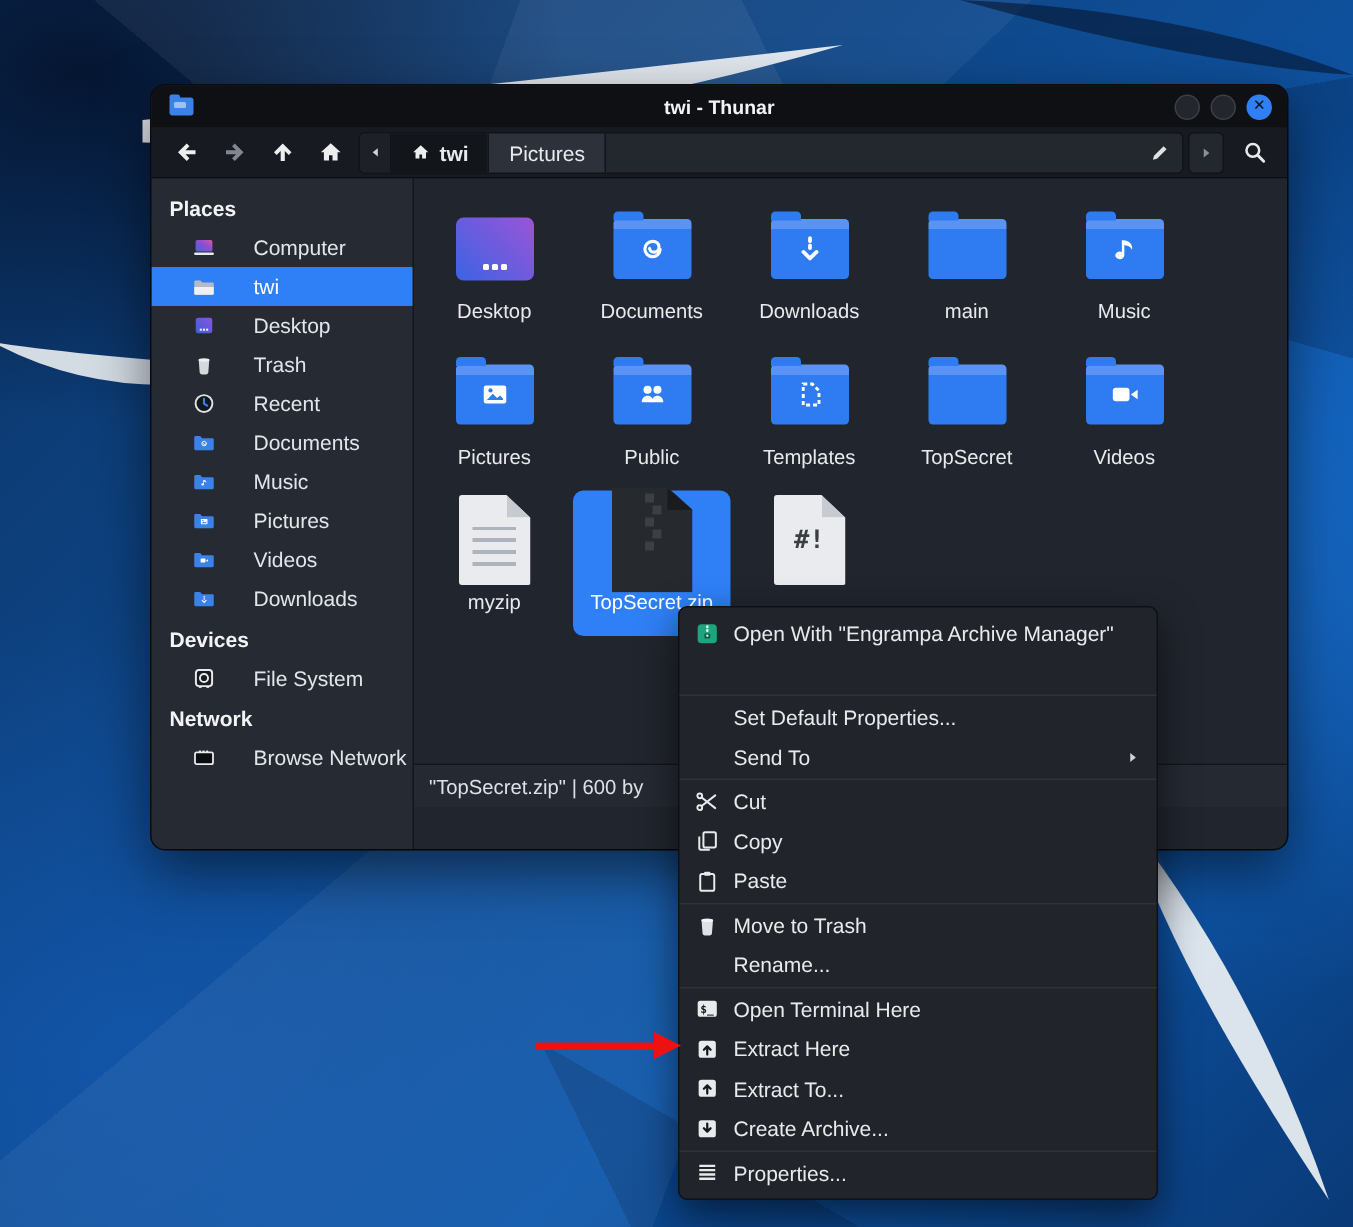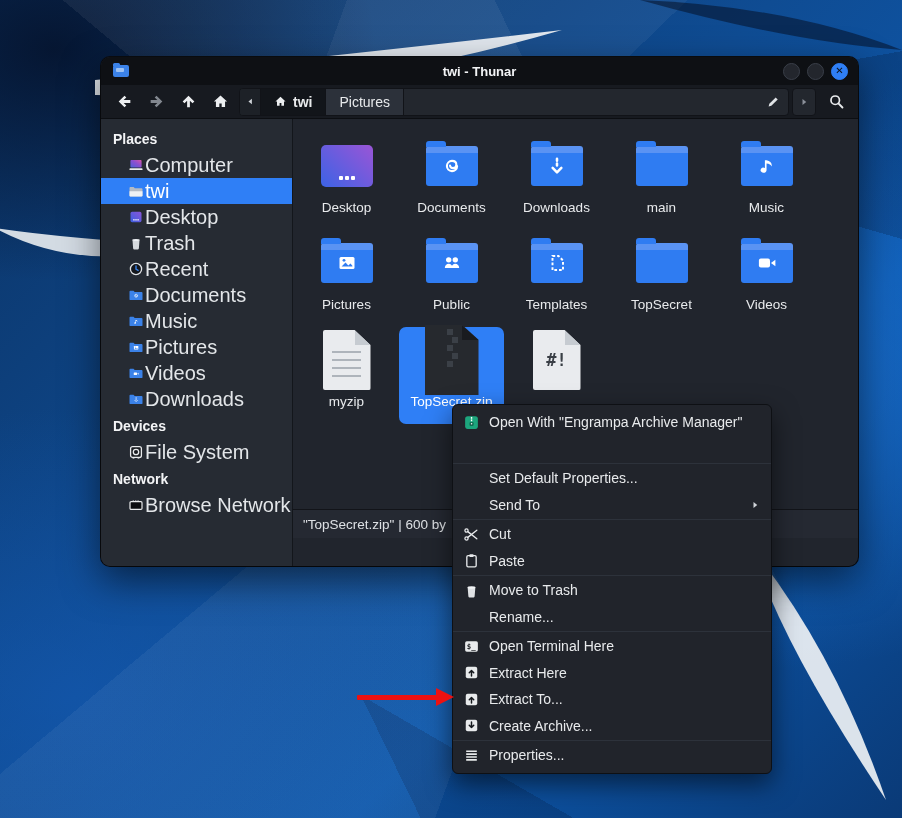--- a/index.html
+++ b/index.html
@@ -43,23 +43,23 @@
   .path-seg{display:flex;align-items:center;gap:6px;padding:0 13px;font-size:14px;color:#e8eaec;}
   .path-seg.active{background:#12151a;font-weight:bold;}
   .path-seg.plain{background:#2c313a;border-right:1px solid #111318;border-left:1px solid #111318;}
   .path-fill{flex:1;}
   .path-edit{width:30px;display:flex;align-items:center;justify-content:center;}
   #chev-right-btn{width:22px;height:26px;margin-left:3px;display:flex;align-items:center;justify-content:center;
                   background:#23272e;border:1px solid #111318;border-radius:4px;}
   #search-btn{width:28px;height:26px;margin-left:6px;display:flex;align-items:center;justify-content:center;}
   
   #winbody{display:flex;height:451px;}
-  #sidebar{width:192px;background:#262b33;border-right:1px solid #13161b;padding-top:6px;box-sizing:border-box;}
+  #sidebar{width:175px;background:#262b33;border-right:1px solid #13161b;padding-top:6px;box-sizing:border-box;}
   .sb-header{color:#f3f4f6;font-weight:bold;font-size:14px;padding:6px 12px 5px;}
-  .sb-item{display:flex;align-items:center;gap:1px;height:26px;padding-left:27px;color:#e3e6e9;font-size:20px;}
+  .sb-item{display:flex;align-items:center;gap:25px;height:26px;padding-left:27px;color:#e3e6e9;font-size:14px;}
   .sb-item.selected{background:#2f7ff6;color:#fff;}
   .sb-icon{width:16px;height:16px;flex:0 0 16px;display:flex;}
   .sb-icon svg{width:16px;height:16px;}
   #rightcol{flex:1;display:flex;flex-direction:column;position:relative;}
   #mainpane{height:390px;position:relative;background:#21252d;overflow:hidden;}
   #filegrid{position:absolute;left:1px;top:14px;display:grid;grid-template-columns:repeat(5,105px);grid-auto-rows:97px;}
   .file-cell{display:flex;flex-direction:column;align-items:center;border-radius:7px;}
   .file-cell.selected{background:#2f7ff6;}
   .icon-box{height:66px;display:flex;align-items:center;justify-content:center;}
   .file-label{font-size:13.5px;color:#e8eaec;white-space:nowrap;margin-top:1px;}
@@ -511,20 +511,29 @@
           <circle cx="3.3" cy="4.3" r="1.5" fill="none" stroke="#e8eaec" stroke-width="1.2"></circle>
           <circle cx="3.3" cy="11.7" r="1.5" fill="none" stroke="#e8eaec" stroke-width="1.2"></circle>
           <path d="M4.5 5.3 13 12M4.5 10.7 13 4" stroke="#e8eaec" stroke-width="1.25" stroke-linecap="round"></path>
         </svg>
       </span>
       <span class="mi-label">Cut</span>
     </div>
     <div class="menu-item">
       <span class="mi-icon">
         <svg viewBox="0 0 16 16">
+          <rect x="5.6" y="2.6" width="7.8" height="9.6" rx="1" fill="none" stroke="#e8eaec" stroke-width="1.25"></rect>
+          <path d="M3 5.4v7.2c0 .6.4 1 1 1h5.6" fill="none" stroke="#e8eaec" stroke-width="1.25"></path>
+        </svg>
+      </span>
+      <span class="mi-label">Copy</span>
+    </div>
+    <div class="menu-item">
+      <span class="mi-icon">
+        <svg viewBox="0 0 16 16">
           <rect x="3.6" y="3.4" width="8.8" height="10.6" rx="1.2" fill="none" stroke="#e8eaec" stroke-width="1.25"></rect>
           <rect x="6" y="2" width="4" height="2.6" rx=".8" fill="#e8eaec"></rect>
         </svg>
       </span>
       <span class="mi-label">Paste</span>
     </div>
     <div class="menu-sep"></div>
     <div class="menu-item">
       <span class="mi-icon">
         <svg viewBox="0 0 16 16">

